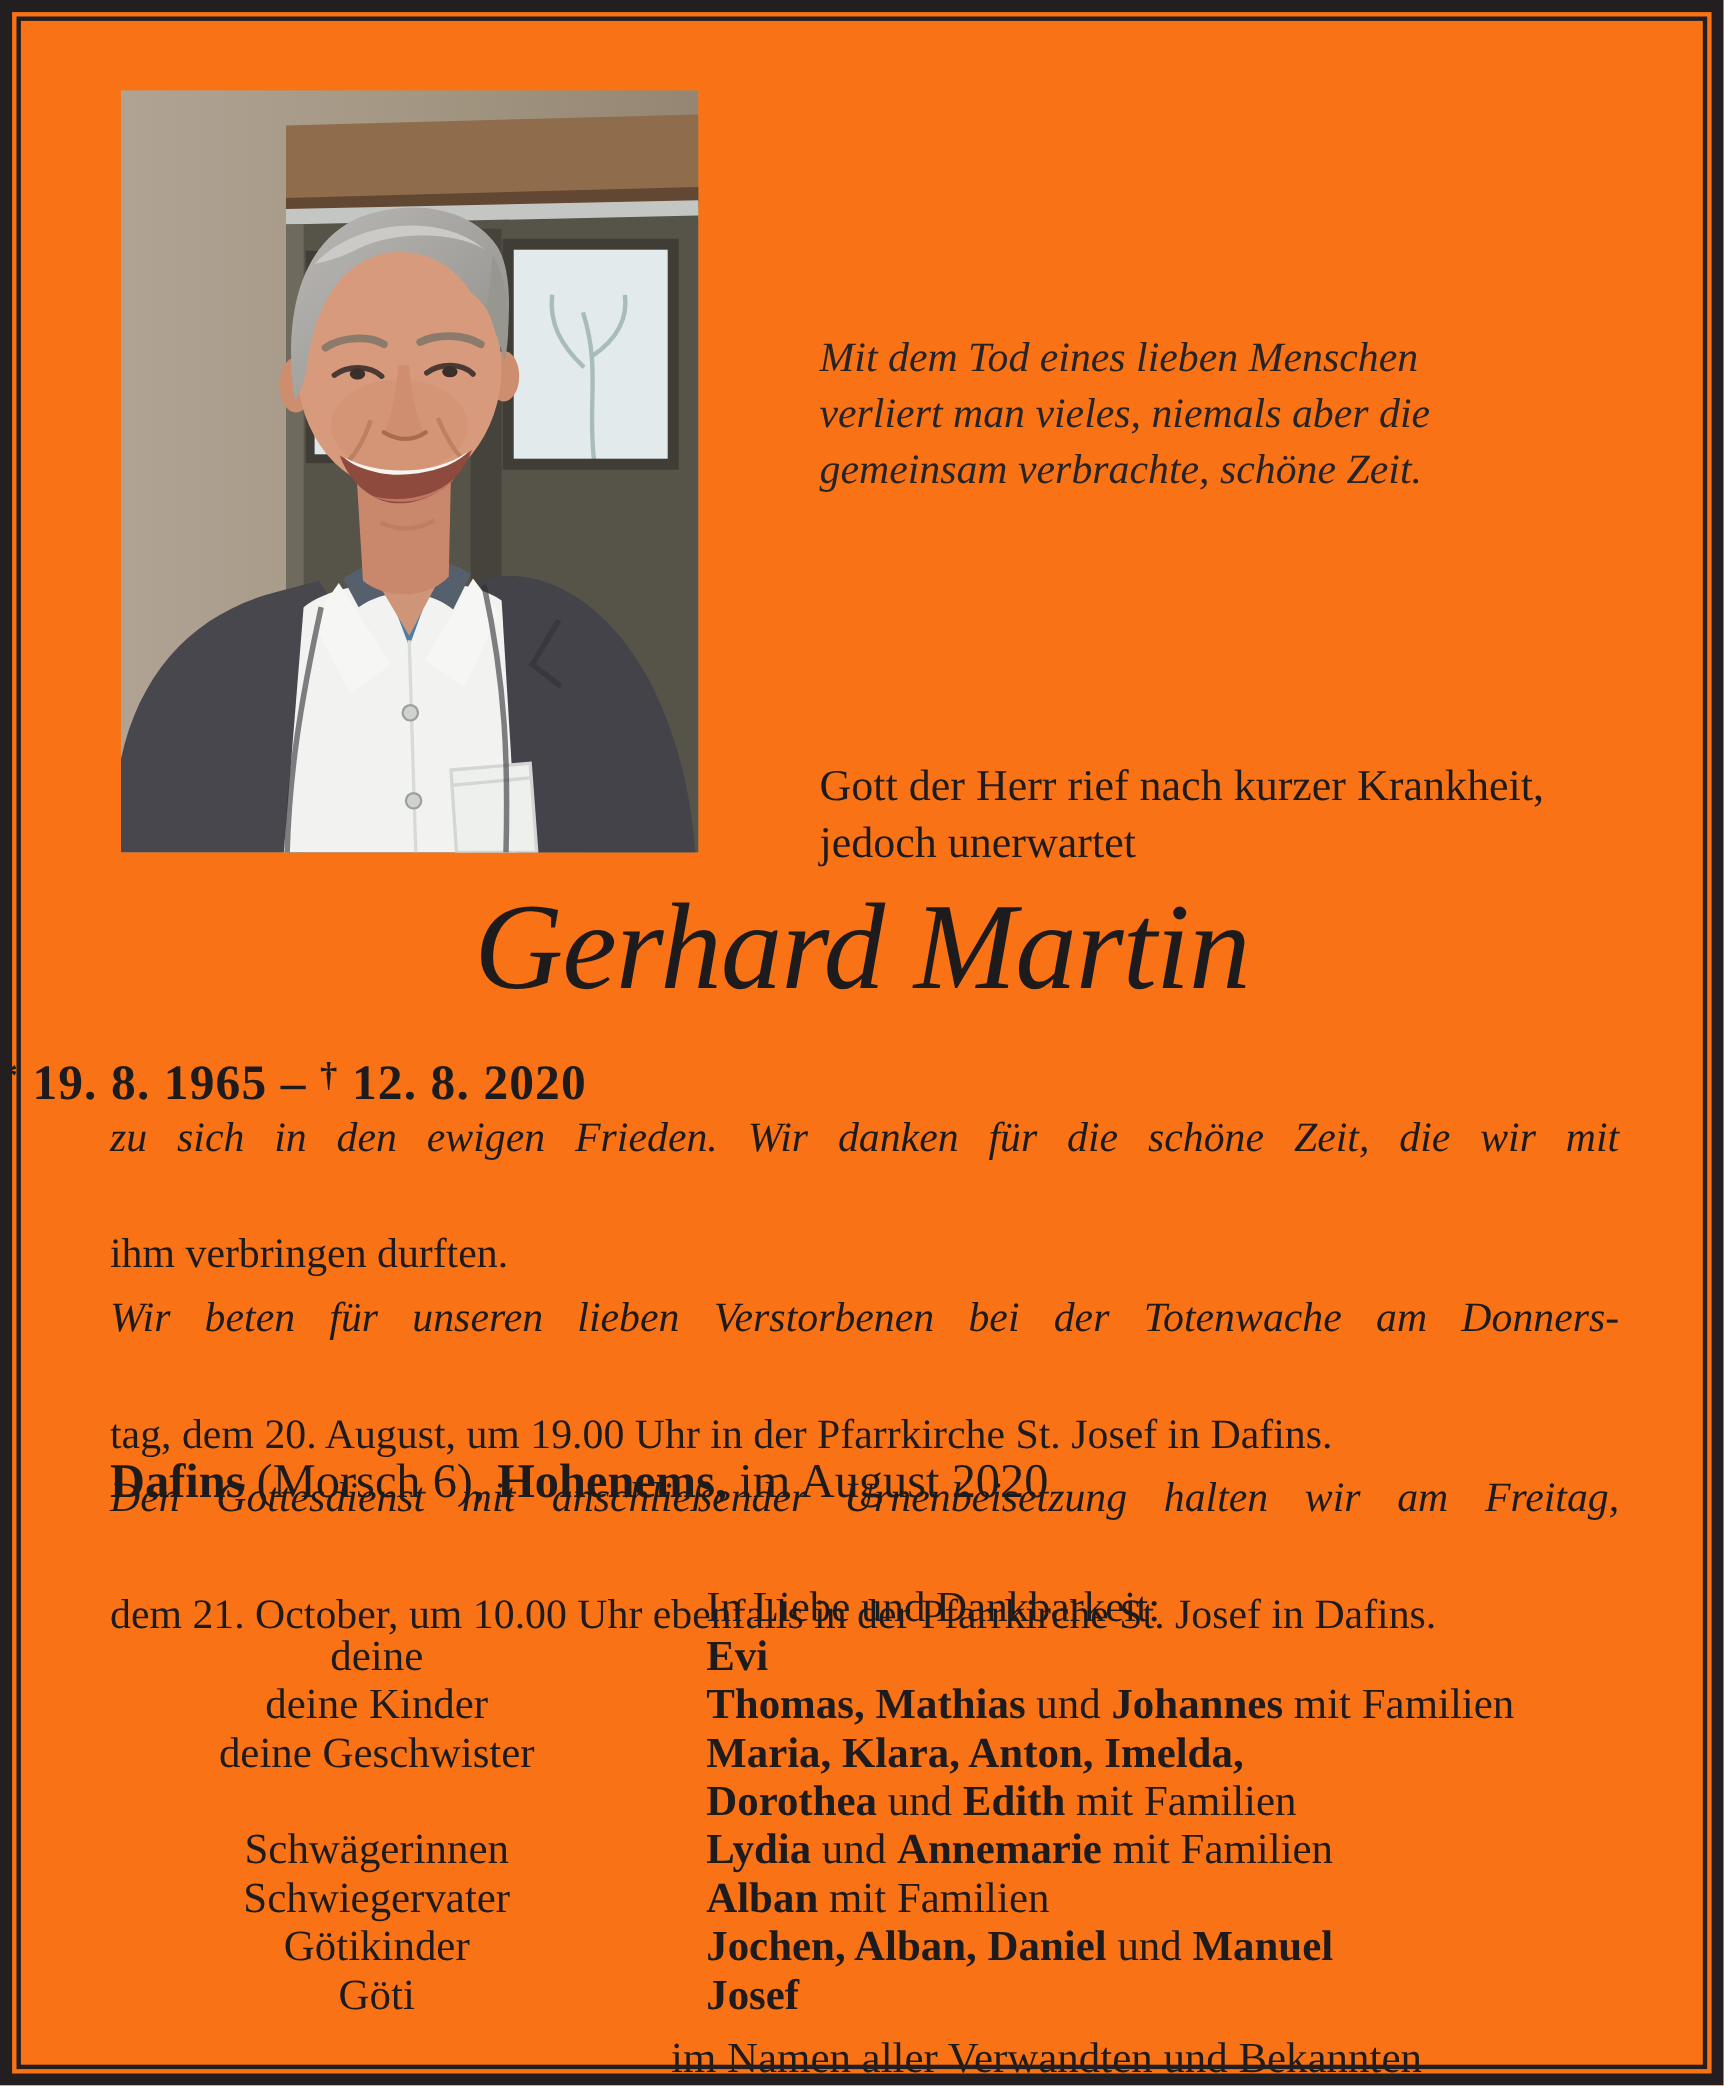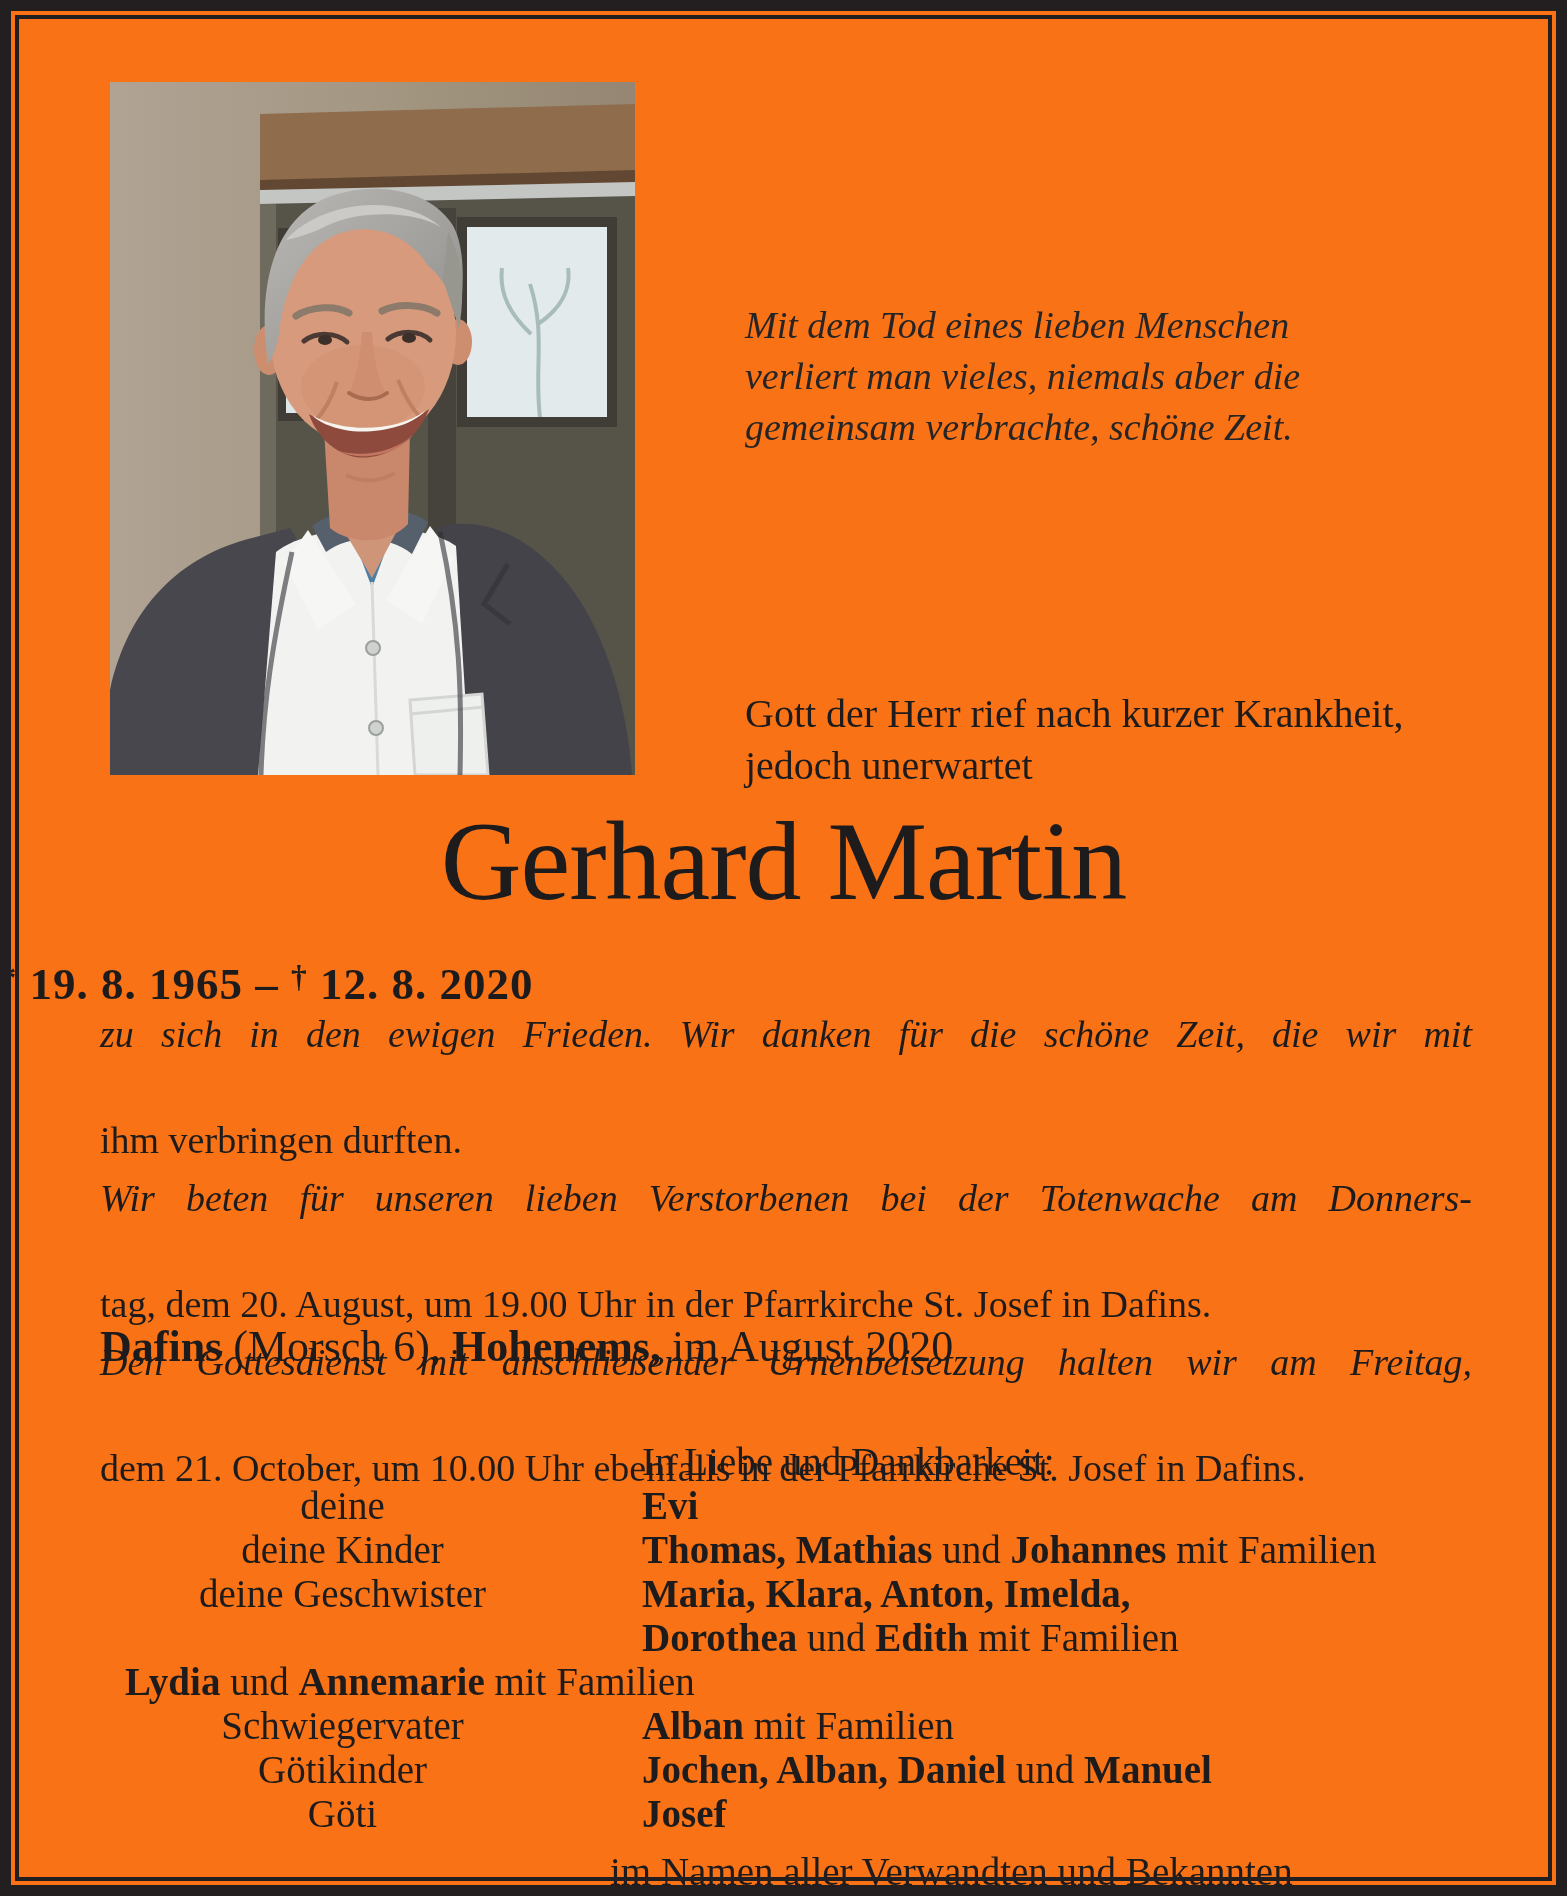--- a/index.html
+++ b/index.html
@@ -21,21 +21,21 @@
     font-style:italic;font-size:38px;line-height:51px;
     white-space:nowrap;color:#272425;
   }
   .intro{
     position:absolute;left:745px;top:688px;
     font-size:40px;line-height:52px;white-space:nowrap;
   }
   .name{
     position:absolute;left:0;right:0;top:796px;
     text-align:center;font-size:112px;line-height:130px;
-    letter-spacing:-1px;white-space:nowrap;
+    letter-spacing:-1px;white-space:nowrap;font-style:italic;
   }
   .dates{
     position:absolute;left:0;right:0;top:958px;
     font-size:45px;font-weight:bold;letter-spacing:1px;
   }
   .dates .star{font-size:72%;vertical-align:30%;}
   .dates .dagger{font-size:70%;vertical-align:32%;}
 
   .bodytext{position:absolute;left:100px;top:1008px;width:1372px;font-size:38px;line-height:53px;}
   .para{margin:0 0 5px 0;}
@@ -195,20 +195,21 @@
         </div>
         <div class="frow">
           <div class="flabel">deine Geschwister</div>
           <div class="fvalue"><span class="b">Maria, Klara, Anton, Imelda,</span></div>
         </div>
         <div class="frow">
           <div class="flabel"></div>
           <div class="fvalue"><span class="b">Dorothea</span><span> und </span><span class="b">Edith</span><span> mit Familien</span></div>
         </div>
         <div class="frow">
+          <div class="flabel">Schwägerinnen</div>
           <div class="fvalue"><span class="b">Lydia</span><span> und </span><span class="b">Annemarie</span><span> mit Familien</span></div>
         </div>
         <div class="frow">
           <div class="flabel">Schwiegervater</div>
           <div class="fvalue"><span class="b">Alban</span><span> mit Familien</span></div>
         </div>
         <div class="frow">
           <div class="flabel">Götikinder</div>
           <div class="fvalue"><span class="b">Jochen, Alban, Daniel</span><span> und </span><span class="b">Manuel</span></div>
         </div>

